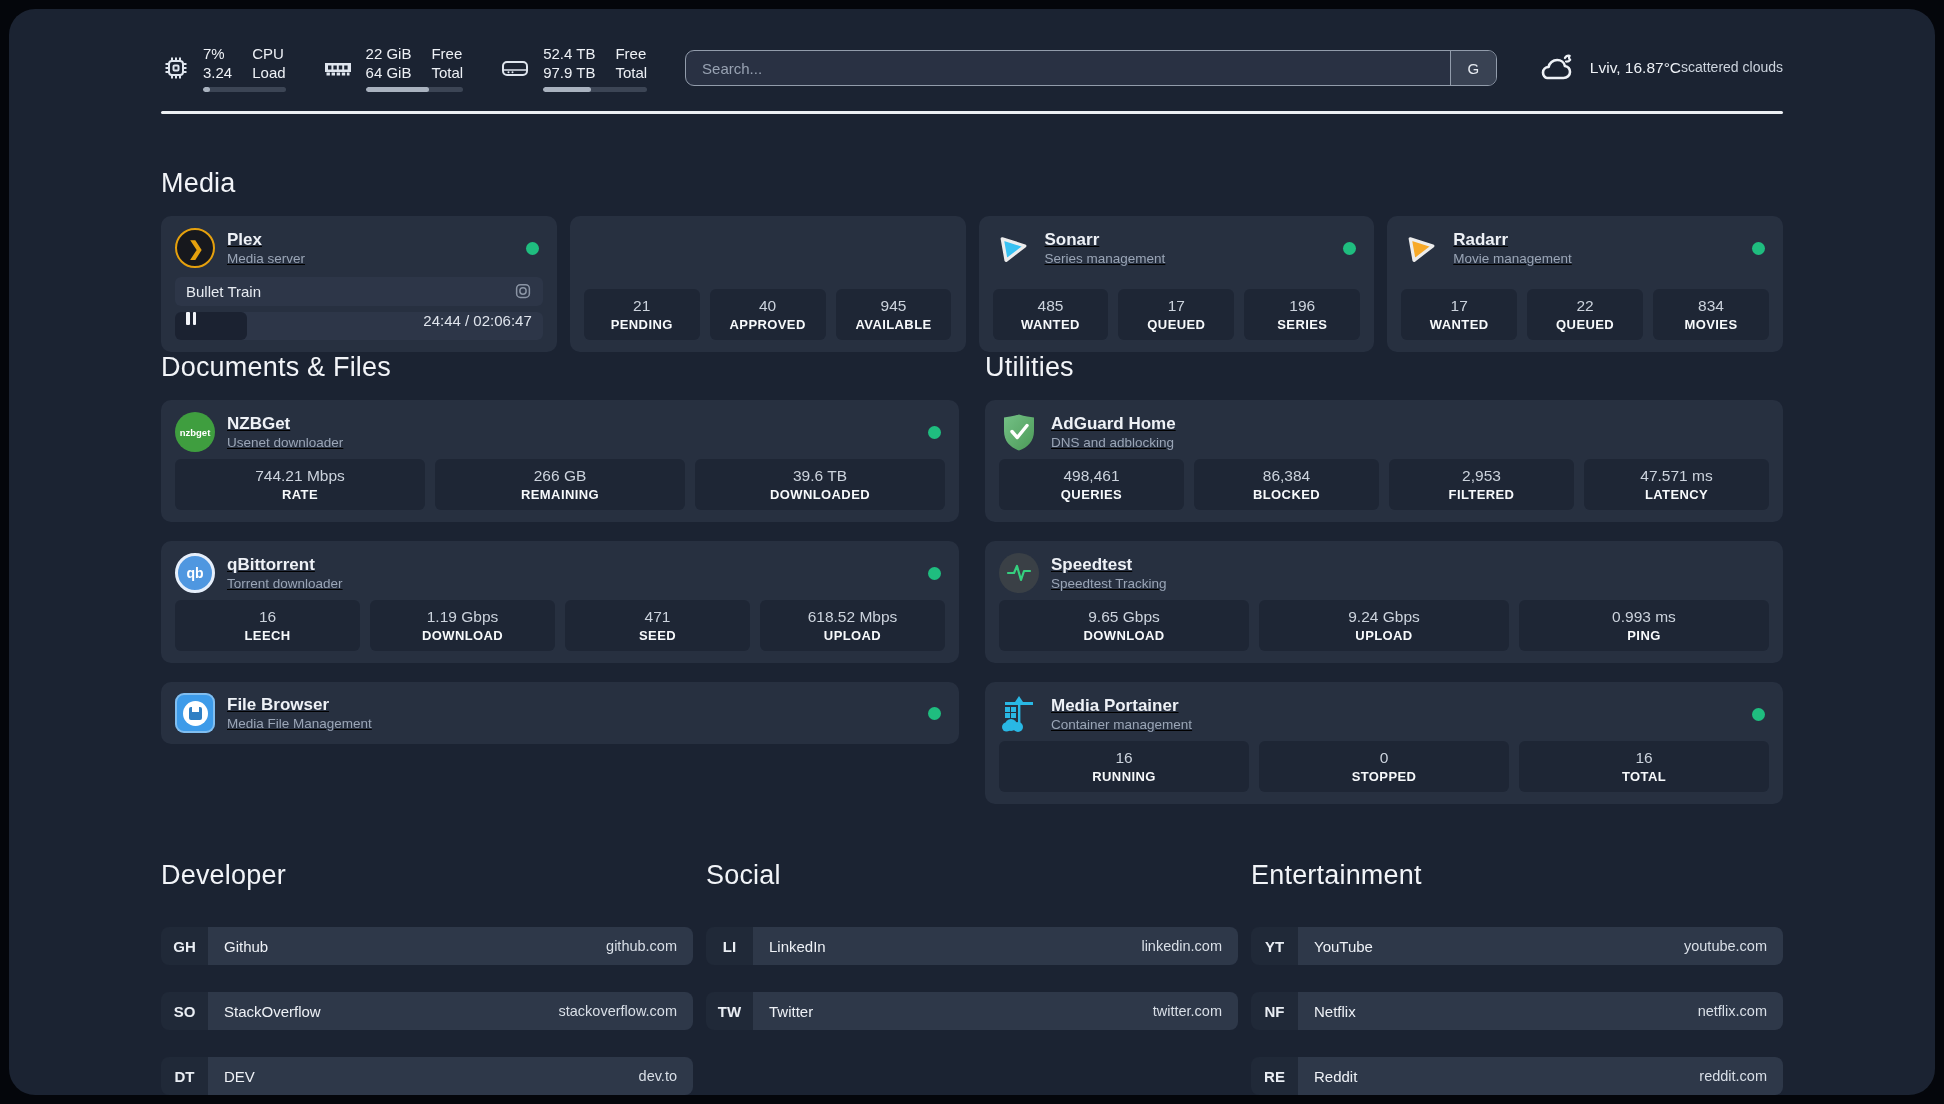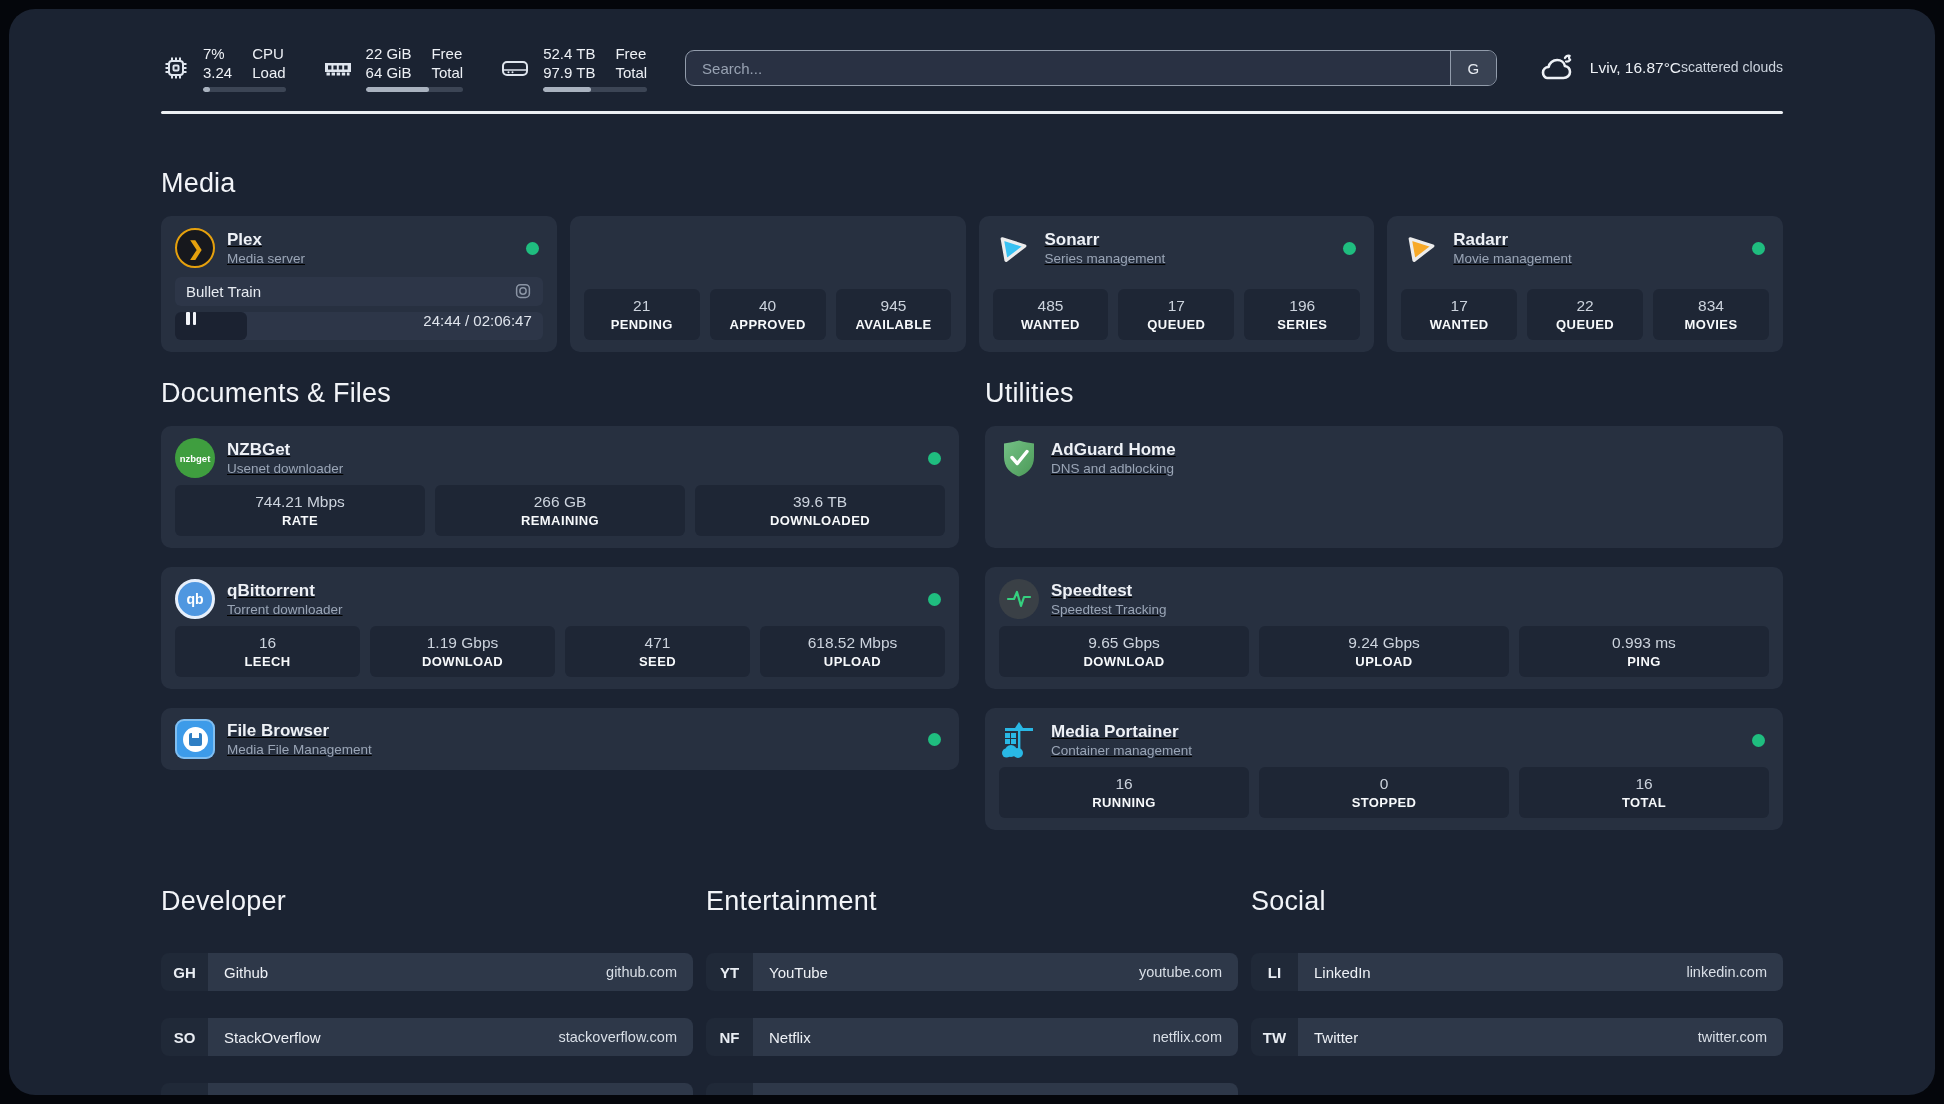--- a/index.html
+++ b/index.html
@@ -57,21 +57,21 @@
   .np-row { margin-top:9px; height:29px; background:#2d3648; border-radius:6px; display:flex; align-items:center; padding:0 11px; }
   .np-title { color:#e7ebf1; font-size:15px; }
   .np-gear { margin-left:auto; display:flex; }
   .np-progress { margin-top:6px; height:29px; background:#2d3648; border-radius:6px; position:relative; display:flex; align-items:flex-start; }
   .np-fill { position:absolute; left:0; top:0; bottom:0; background:#1b2231; border-radius:6px; }
   .pause-icon { position:relative; margin-left:11px; display:flex; gap:3px; }
   .pause-icon span { width:3.5px; height:13px; background:#f2f4f8; border-radius:1px; }
   .np-time { margin-left:auto; margin-right:11px; color:#dfe4ec; font-size:15px; position:relative; }
 
   
-  .midgrid { margin-top:26px; display:grid; grid-template-columns:1fr 1fr; gap:26px; align-items:start; }
+  .midgrid { display:grid; grid-template-columns:1fr 1fr; gap:26px; align-items:start; }
   .col-stack { display:flex; flex-direction:column; gap:19px; }
   .col-stack .section-title { margin-bottom:-2px; }
 
   
   .links-grid { margin-top:56px; display:grid; grid-template-columns:1fr 1fr 1fr; gap:13px; align-items:start; }
   .links-col { display:flex; flex-direction:column; gap:27px; }
   .links-col .section-title { margin-bottom:9px; }
   .link-row { display:flex; height:38px; border-radius:8px; overflow:hidden; }
   .link-tag { width:47px; flex:none; background:#202938; color:#e9edf3; font-size:15px; font-weight:600; display:flex; align-items:center; justify-content:center; }
   .link-pill { flex:1; background:#2e3849; display:flex; align-items:center; padding:0 16px; }
@@ -405,20 +405,38 @@
                       <stop offset="1" stop-color="#4c9a58"></stop>
                     </linearGradient>
                   </defs>
               <path d="M20 2.5 C26 4.5 31 5 35 5.5 V19 C35 29.5 28.5 35.5 20 38.5 C11.5 35.5 5 29.5 5 19 V5.5 C9 5 14 4.5 20 2.5 Z" fill="url(#ag)"></path>
               <path d="M13 19.5 L18.3 25.5 L28 13.5" stroke="#fff" stroke-width="3.4" fill="none" stroke-linecap="round" stroke-linejoin="round"></path>
             </svg>
           </span>
           <div class="app-meta">
             <div class="app-name">AdGuard Home</div>
             <div class="app-sub">DNS and adblocking</div>
+          </div>
+        </div>
+        <div class="stats stats-4">
+          <div class="stat">
+            <div class="stat-value">498,461</div>
+                <div class="stat-label">QUERIES</div>
+          </div>
+          <div class="stat">
+            <div class="stat-value">86,384</div>
+                <div class="stat-label">BLOCKED</div>
+          </div>
+          <div class="stat">
+            <div class="stat-value">2,953</div>
+                <div class="stat-label">FILTERED</div>
+          </div>
+          <div class="stat">
+            <div class="stat-value">47.571 ms</div>
+                <div class="stat-label">LATENCY</div>
           </div>
         </div>
       </div>
 
       <div class="card h-stats">
         <div class="card-head">
           <span class="app-icon icon-speedtest">
             <svg width="30" height="30" viewBox="0 0 30 30" fill="none" stroke="#35d07f" stroke-width="2.2" stroke-linecap="round" stroke-linejoin="round">
               <path d="M4 15 H10 L13 8 L17 22 L20 13 H26"></path>
             </svg>
@@ -504,20 +522,38 @@
       <div class="link-row">
         <span class="link-tag">DT</span>
         <span class="link-pill">
           <span class="link-name">DEV</span>
           <span class="link-url">dev.to</span>
         </span>
       </div>
     </div>
 
     <div class="links-col">
+      <div class="section-title">Social</div>
+      <div class="link-row">
+        <span class="link-tag">LI</span>
+        <span class="link-pill">
+          <span class="link-name">LinkedIn</span>
+          <span class="link-url">linkedin.com</span>
+        </span>
+      </div>
+      <div class="link-row">
+        <span class="link-tag">TW</span>
+        <span class="link-pill">
+          <span class="link-name">Twitter</span>
+          <span class="link-url">twitter.com</span>
+        </span>
+      </div>
+    </div>
+
+    <div class="links-col">
       <div class="section-title">Entertainment</div>
       <div class="link-row">
         <span class="link-tag">YT</span>
         <span class="link-pill">
           <span class="link-name">YouTube</span>
           <span class="link-url">youtube.com</span>
         </span>
       </div>
       <div class="link-row">
         <span class="link-tag">NF</span>
@@ -527,34 +563,16 @@
         </span>
       </div>
       <div class="link-row">
         <span class="link-tag">RE</span>
         <span class="link-pill">
           <span class="link-name">Reddit</span>
           <span class="link-url">reddit.com</span>
         </span>
       </div>
     </div>
-
-    <div class="links-col">
-      <div class="section-title">Social</div>
-      <div class="link-row">
-        <span class="link-tag">LI</span>
-        <span class="link-pill">
-          <span class="link-name">LinkedIn</span>
-          <span class="link-url">linkedin.com</span>
-        </span>
-      </div>
-      <div class="link-row">
-        <span class="link-tag">TW</span>
-        <span class="link-pill">
-          <span class="link-name">Twitter</span>
-          <span class="link-url">twitter.com</span>
-        </span>
-      </div>
-    </div>
   </div>
 
 </div>
 </div>
 
 </body></html>

